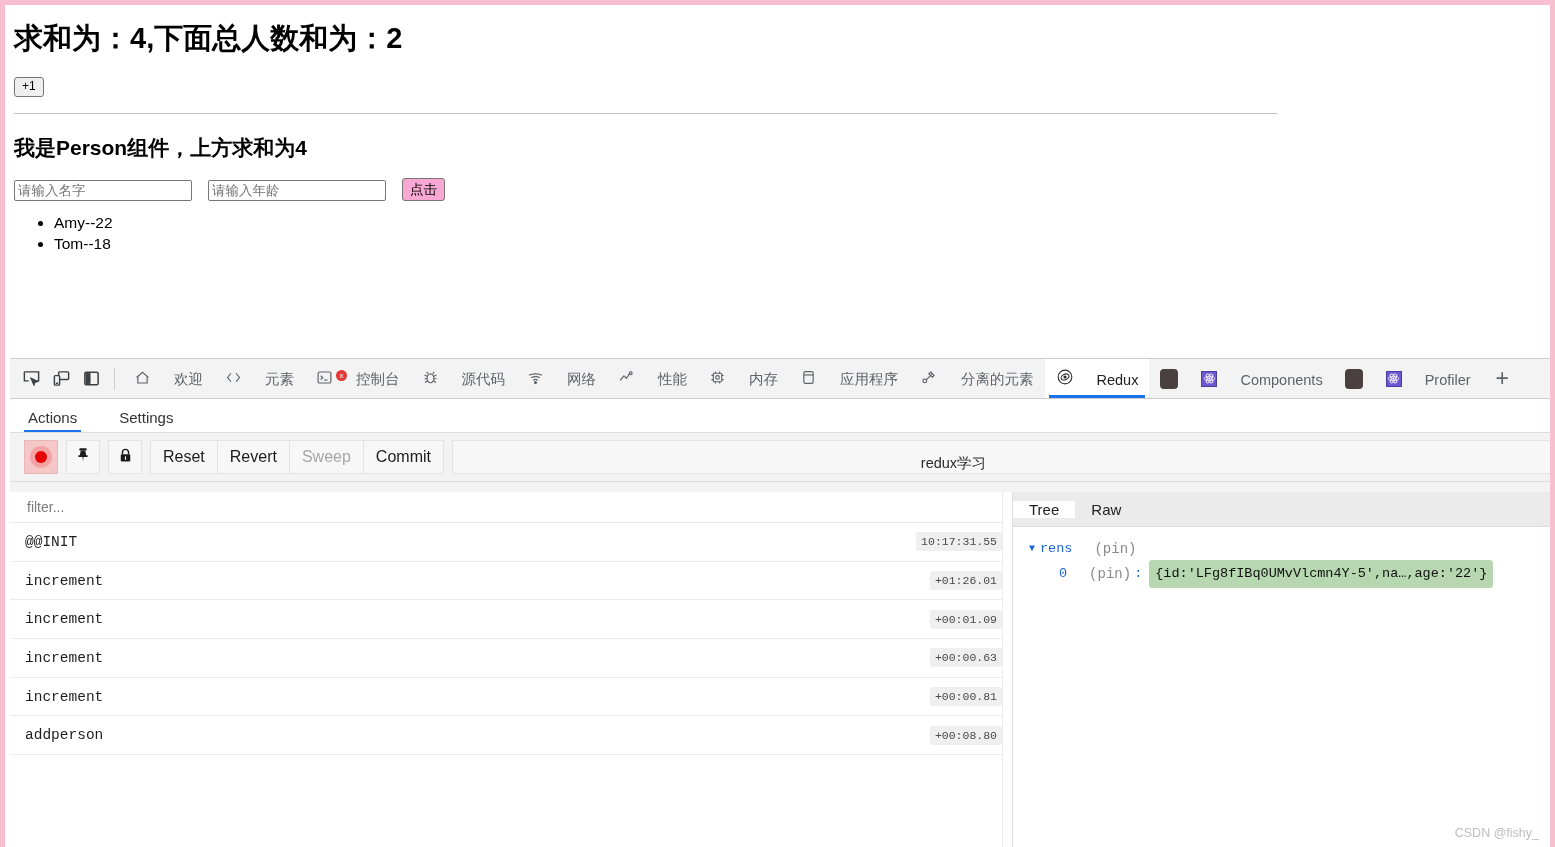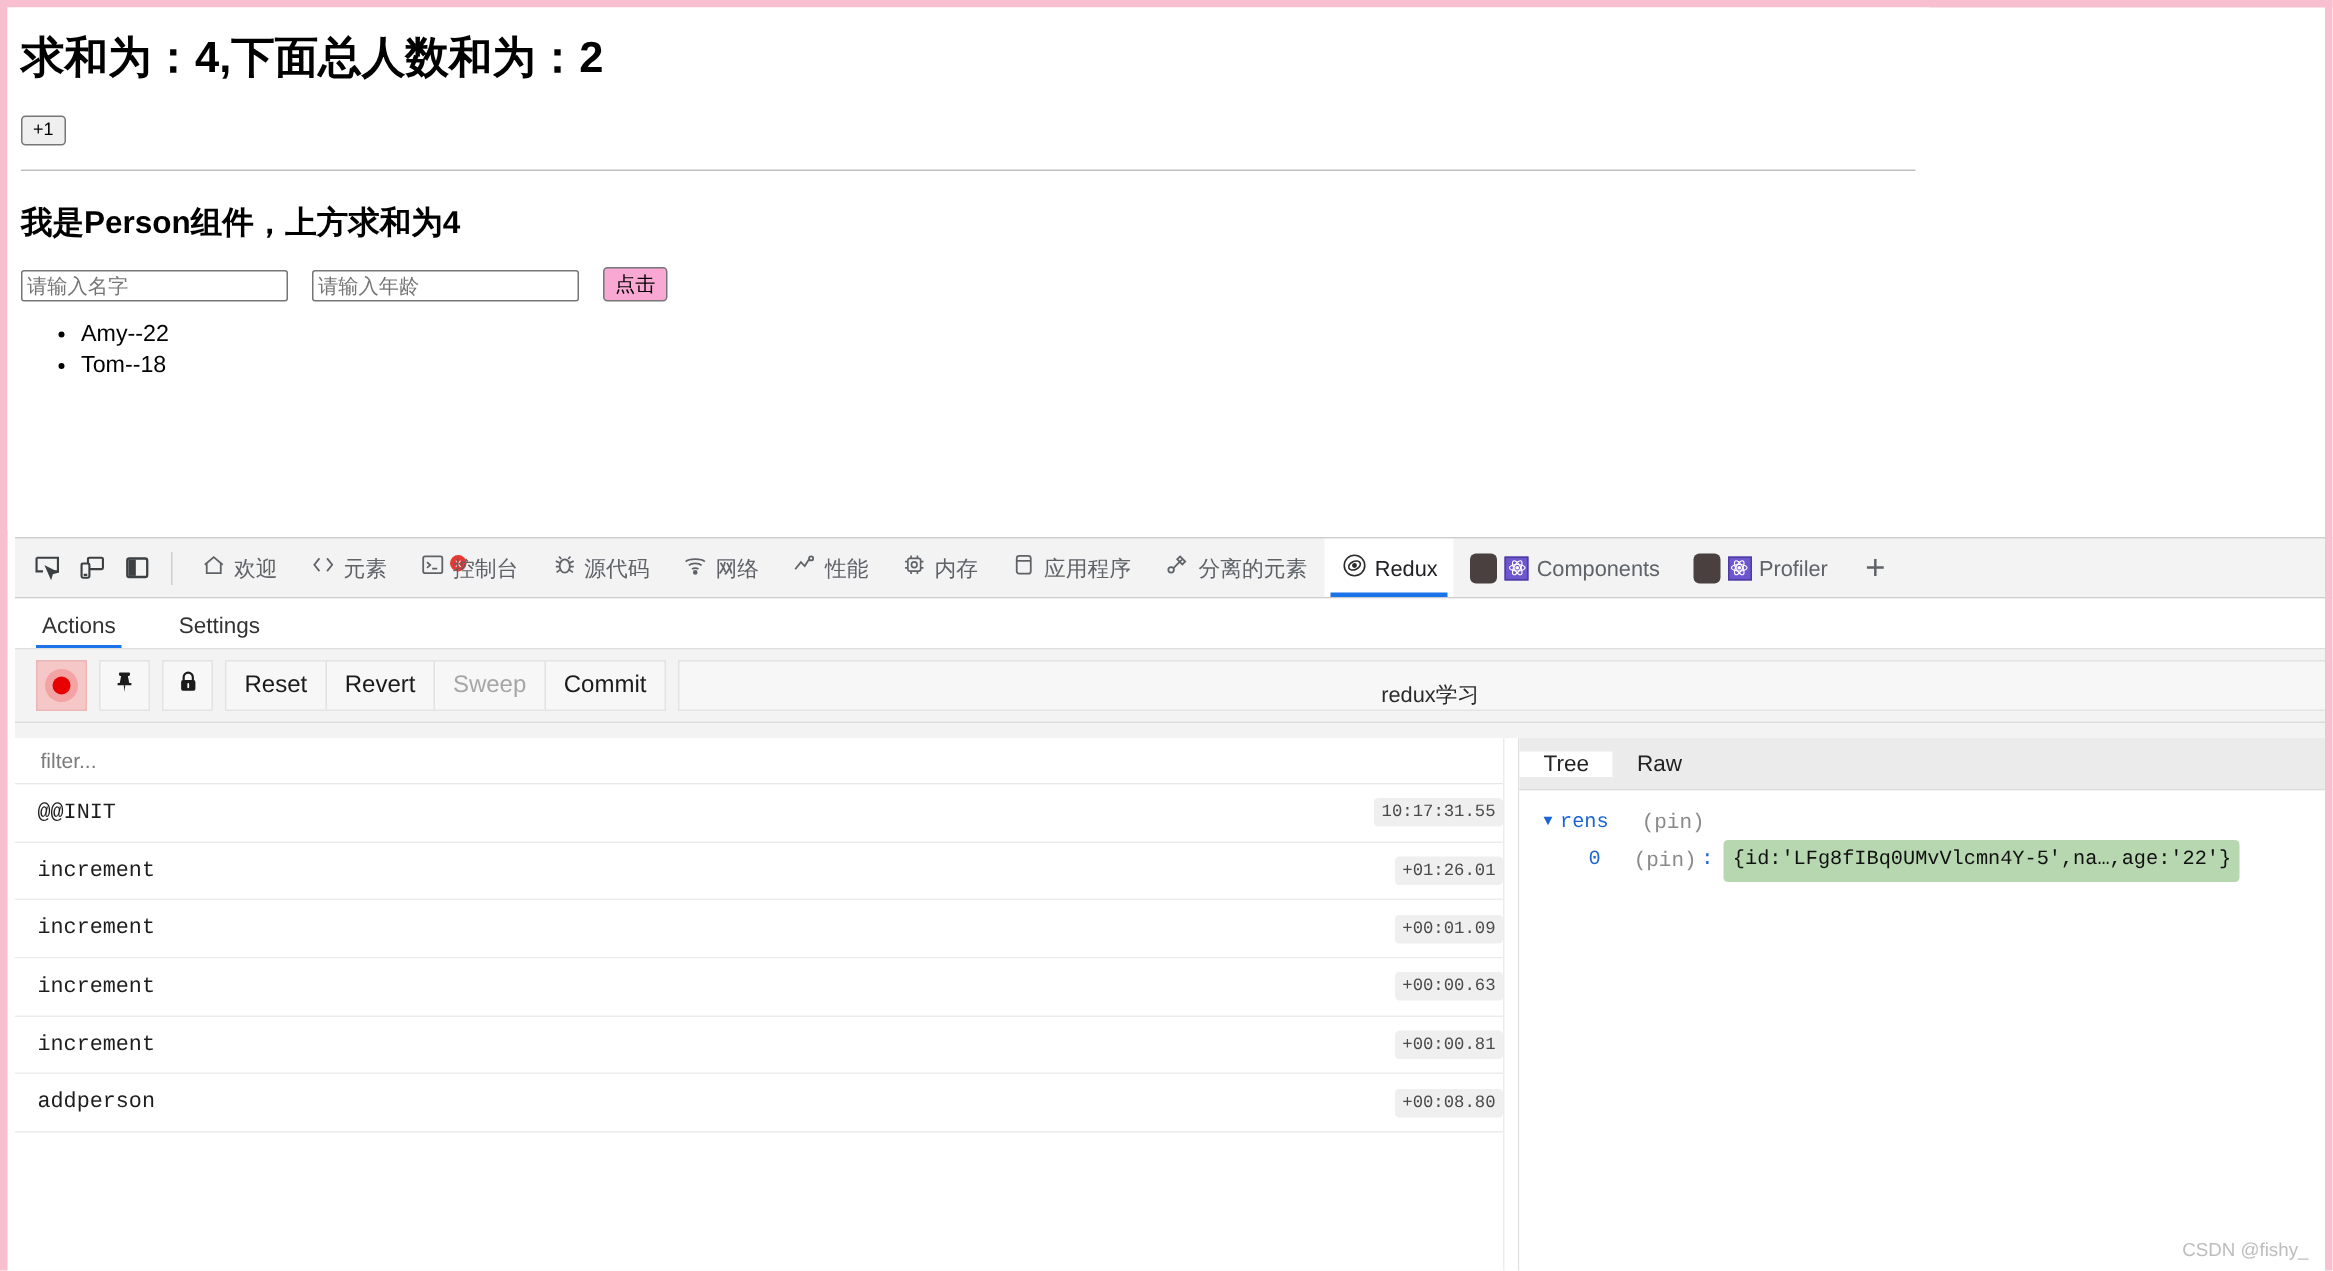--- a/index.html
+++ b/index.html
@@ -138,21 +138,21 @@
     cursor: pointer;
   }
   .dt-vsep {
     width: 1px; height: 22px;
     background: #cfcfcf;
     margin: 0 8px;
   }
   .dt-tab {
     display: flex;
     align-items: center;
-    gap: 5px;
+    gap: 23px;
     height: 39px;
     padding: 0 11px;
     font-size: 14.5px;
     color: #5f6368;
     cursor: pointer;
     position: relative;
   }
   .dt-tab .lbl { position: relative; top: 1px; }
   .dt-tab.active { color: #202124; }
   .dt-tab.active::after {

